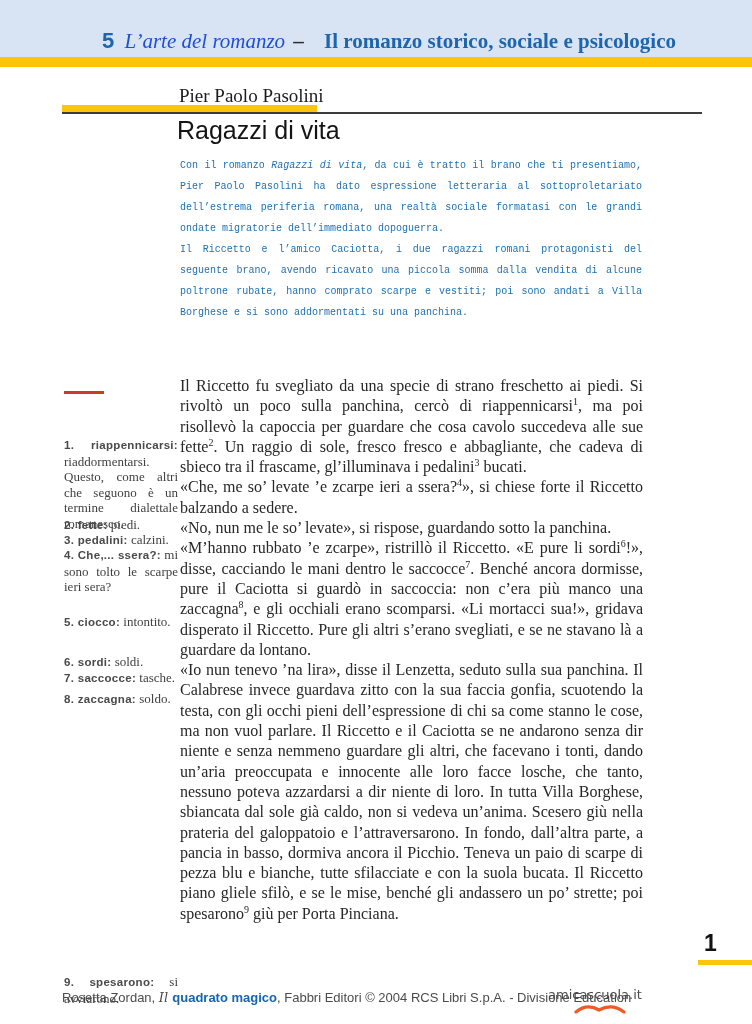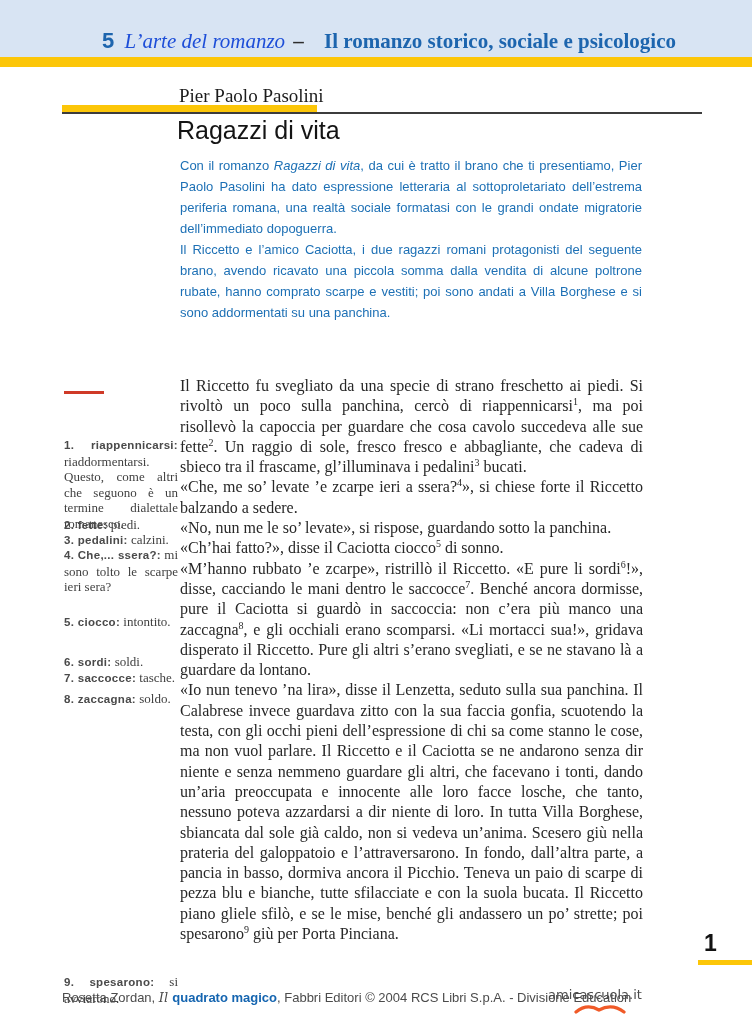--- a/index.html
+++ b/index.html
@@ -14,22 +14,22 @@
   .sep        { color:#2d2d2d; font-weight:bold; margin:0 3px; }
   .section    { font-weight:bold; color:var(--header-blue);margin-left:12px; }
   .band-yellow{ position:absolute; top:57px; left:0; width:752px; height:10px; background:var(--accent-yellow); }
 
   .author { position:absolute; left:179px; top:85px; font-size:19px; color:#1c1c1c; }
   .author-underline-yellow { position:absolute; left:62px; top:105px; width:255px; height:8px; background:var(--accent-yellow); }
   .author-underline-dark   { position:absolute; left:62px; top:112px; width:640px; height:2px; background:#3c3c3c; }
   .work-title { position:absolute; left:177px; top:116px; margin:0; font-family:"Liberation Sans", sans-serif;
                 font-weight:normal; font-size:25px; color:#141414; }
 
-  .intro { position:absolute; left:180px; top:155px; width:462px; font-family:Liberation Sans, sans-serif;
-           font-size:13px; line-height:21px; color:var(--intro-blue); text-align:justify; }
+  .intro { position:absolute; left:180px; top:155px; width:462px; font-family:Liberation Mono, monospace;
+           font-size:10px; line-height:21px; color:var(--intro-blue); text-align:justify; }
   .intro p { margin:0; }
   .intro em { font-style:italic; }
 
   .excerpt { position:absolute; left:180px; top:376px; width:463px; font-size:16px; line-height:20.3px;
              color:#272727; text-align:justify; }
   .excerpt p { margin:0; }
   sup.fn { font-size:10px; line-height:0; }
 
   .note-rule { position:absolute; left:64px; top:391px; width:40px; height:3px; background:var(--note-red); }
   .note { position:absolute; left:64px; width:114px; font-size:13px; line-height:15.5px; color:#3f3f3f; text-align:justify;margin-top:40px; }
@@ -68,21 +68,20 @@
 
 <div class="intro" id="intro">
     <p><span>Con il romanzo </span><em>Ragazzi di vita</em><span>, da cui è tratto il brano che ti presentiamo, Pier Paolo Pasolini ha dato espressione letteraria al sottoproletariato dell’estrema periferia romana, una realtà sociale formatasi con le grandi ondate migratorie dell’immediato dopoguerra.</span></p>
     <p><span>Il Riccetto e l’amico Caciotta, i due ragazzi romani protagonisti del seguente brano, avendo ricavato una piccola somma dalla vendita di alcune poltrone rubate, hanno comprato scarpe e vestiti; poi sono andati a Villa Borghese e si sono addormentati su una panchina.</span></p>
   </div>
 
 <div class="excerpt" id="excerpt">
     <p><span>Il Riccetto fu svegliato da una specie di strano freschetto ai piedi. Si rivoltò un poco sulla panchina, cercò di riappennicarsi</span><sup class="fn">1</sup><span>, ma poi risollevò la capoccia per guardare che cosa cavolo succedeva alle sue fette</span><sup class="fn">2</sup><span>. Un raggio di sole, fresco fresco e abbagliante, che cadeva di sbieco tra il frascame, gl’illuminava i pedalini</span><sup class="fn">3</sup><span> bucati.</span></p>
     <p><span>«Che, me so’ levate ’e zcarpe ieri a ssera?</span><sup class="fn">4</sup><span>», si chiese forte il Riccetto balzando a sedere.</span></p>
     <p><span>«No, nun me le so’ levate», si rispose, guardando sotto la panchina.</span></p>
-    <p><span>«Ch’hai fatto?», disse il Caciotta ciocco</span><sup class="fn">5</sup><span> di sonno.</span></p>
     <p><span>«M’hanno rubbato ’e zcarpe», ristrillò il Riccetto. «E pure li sordi</span><sup class="fn">6</sup><span>!», disse, cacciando le mani dentro le saccocce</span><sup class="fn">7</sup><span>. Benché ancora dormisse, pure il Caciotta si guardò in saccoccia: non c’era più manco una zaccagna</span><sup class="fn">8</sup><span>, e gli occhiali erano scomparsi. «Li mortacci sua!», gridava disperato il Riccetto. Pure gli altri s’erano svegliati, e se ne stavano là a guardare da lontano.</span></p>
     <p><span>«Io nun tenevo ’na lira», disse il Lenzetta, seduto sulla sua panchina. Il Calabrese invece guardava zitto con la sua faccia gonfia, scuotendo la testa, con gli occhi pieni dell’espressione di chi sa come stanno le cose, ma non vuol parlare. Il Riccetto e il Caciotta se ne andarono senza dir niente e senza nemmeno guardare gli altri, che facevano i tonti, dando un’aria preoccupata e innocente alle loro facce losche, che tanto, nessuno poteva azzardarsi a dir niente di loro. In tutta Villa Borghese, sbiancata dal sole già caldo, non si vedeva un’anima. Scesero giù nella prateria del galoppatoio e l’attraversarono. In fondo, dall’altra parte, a pancia in basso, dormiva ancora il Picchio. Teneva un paio di scarpe di pezza blu e bianche, tutte sfilacciate e con la suola bucata. Il Riccetto piano gliele sfilò, e se le mise, benché gli andassero un po’ strette; poi spesarono</span><sup class="fn">9</sup><span> giù per Porta Pinciana.</span></p>
   </div>
 
 <div class="note-rule"></div>
 <div id="notes">
     <div class="note" style="top: 397px;"><span class="note-label">1. riappennicarsi:</span> <span class="note-def">riaddormentarsi. Questo, come altri che seguono è un termine dialettale romanesco.</span></div>
     <div class="note" style="top: 477px;"><span class="note-label">2. fette:</span> <span class="note-def">piedi.</span></div>
     <div class="note" style="top: 492px;"><span class="note-label">3. pedalini:</span> <span class="note-def">calzini.</span></div>
     <div class="note" style="top: 507px;"><span class="note-label">4. Che,... ssera?:</span> <span class="note-def">mi sono tolto le scarpe ieri sera?</span></div>

